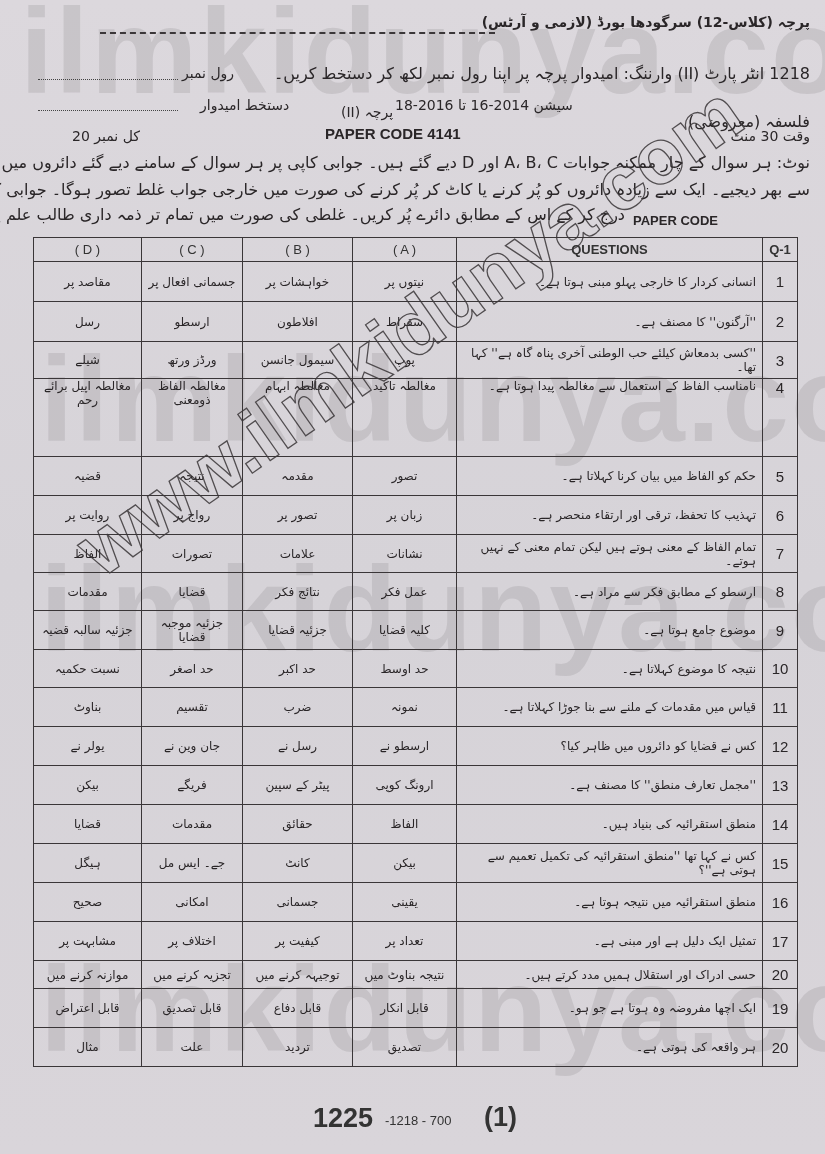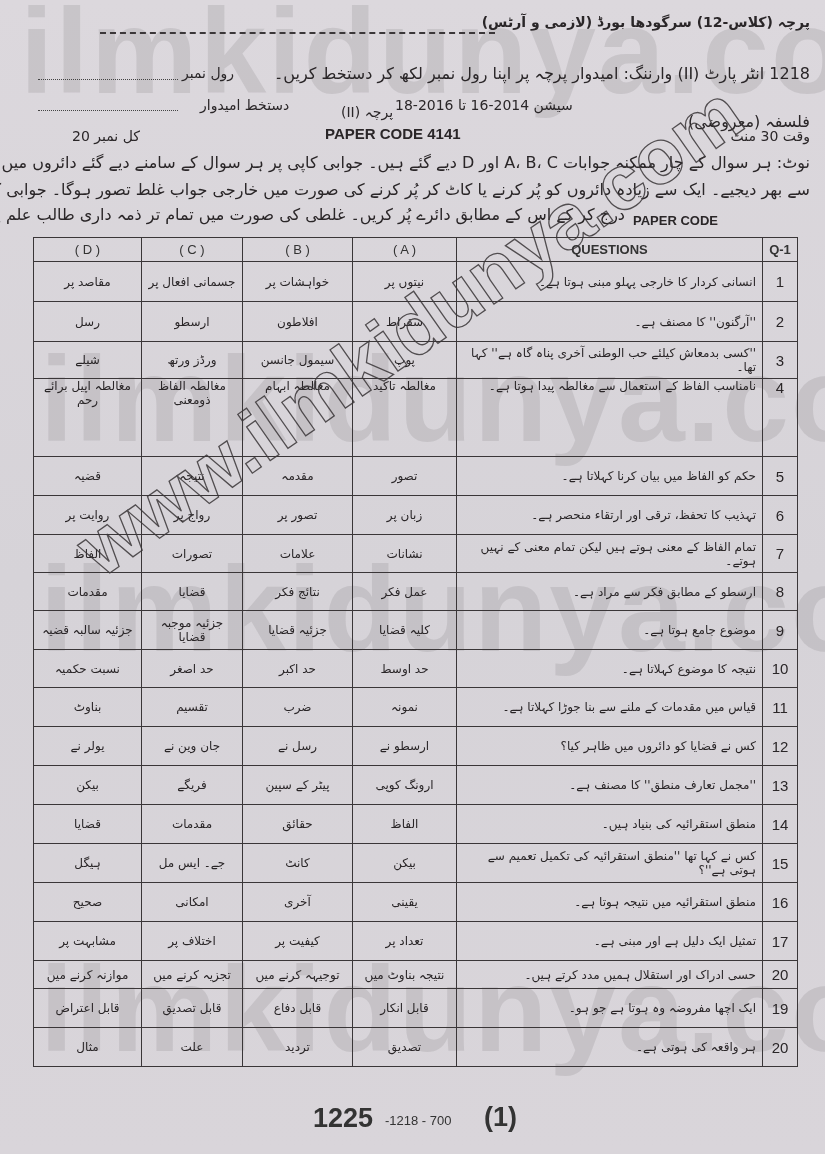--- a/index.html
+++ b/index.html
@@ -222,21 +222,21 @@
           <td class="opt">ہیگل</td>
           <td class="opt">جے۔ ایس مل</td>
           <td class="opt">کانٹ</td>
           <td class="opt">بیکن</td>
           <td class="q">کس نے کہا تھا ''منطق استقرائیہ کی تکمیل تعمیم سے ہوتی ہے''؟</td>
           <td class="num">15</td>
         </tr>
         <tr style="height: 39px;">
           <td class="opt">صحیح</td>
           <td class="opt">امکانی</td>
-          <td class="opt">آخری</td>
+          <td class="opt">جسمانی</td>
           <td class="opt">یقینی</td>
           <td class="q">منطق استقرائیہ میں نتیجہ ہوتا ہے۔</td>
           <td class="num">16</td>
         </tr>
         <tr style="height: 39px;">
           <td class="opt">مشابہت پر</td>
           <td class="opt">اختلاف پر</td>
           <td class="opt">کیفیت پر</td>
           <td class="opt">تعداد پر</td>
           <td class="q">تمثیل ایک دلیل ہے اور مبنی ہے۔</td>

